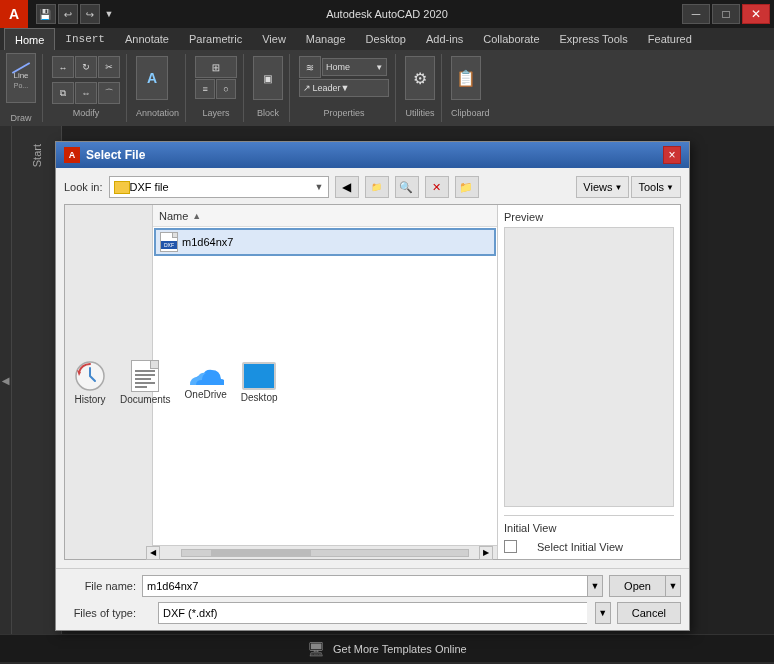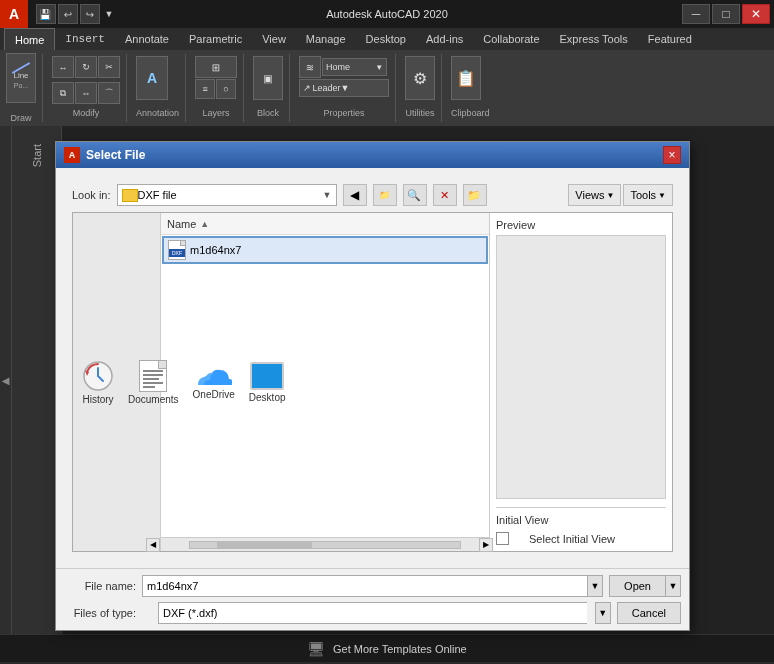--- a/index.html
+++ b/index.html
@@ -162,21 +162,21 @@
   <div style="position:absolute; top:0; left:0; width:100%; height:100%; background:rgba(0,0,0,0.2); z-index:10;">
 
     <div style="position:absolute; top:15px; left:55px; width:635px; height:490px; background:#f0f0f0; border:1px solid #888; box-shadow:3px 3px 10px rgba(0,0,0,0.5); display:flex; flex-direction:column;">
 
       <div style="background:linear-gradient(to bottom, #4a7ec8, #2a5aa0); height:26px; display:flex; align-items:center; padding:0 8px; gap:6px;">
         <div style="width:16px; height:16px; background:#cc2200; display:flex; align-items:center; justify-content:center; color:white; font-size:9px; font-weight:bold;">A</div>
         <span style="color:white; font-size:12px; font-weight:600; flex:1;">Select File</span>
         <button style="width:18px; height:18px; background:#cc3333; border:1px solid #aa2222; color:white; font-size:12px; cursor:pointer; display:flex; align-items:center; justify-content:center; padding:0; line-height:1;">×</button>
       </div>
 
-      <div style="flex:1; display:flex; flex-direction:column; padding:16px; background:#f0f0f0;">
+      <div style="flex:1; display:flex; flex-direction:column; padding:8px; background:#f0f0f0;">
 
         <div style="display:flex; align-items:center; gap:6px; margin-bottom:6px;">
           <label style="font-size:11px; color:#333; white-space:nowrap;">Look in:</label>
           <div style="flex:0 0 220px; height:22px; background:white; border:1px solid #aaa; display:flex; align-items:center; padding:0 4px; font-size:11px; cursor:pointer;">
             <div class="lookin-folder-icon" style="width:16px; height:13px; background:#f5c842; border:1px solid #d4a800; display:inline-block; flex-shrink:0;"></div>
             <span style="flex:1;">DXF file</span>
             <span style="font-size:9px; color:#555;">▼</span>
           </div>
 
           <div style="width:24px; height:22px; background:#e0e0e0; border:1px solid #bbb; display:flex; align-items:center; justify-content:center; cursor:pointer; font-size:12px;">◀</div>

